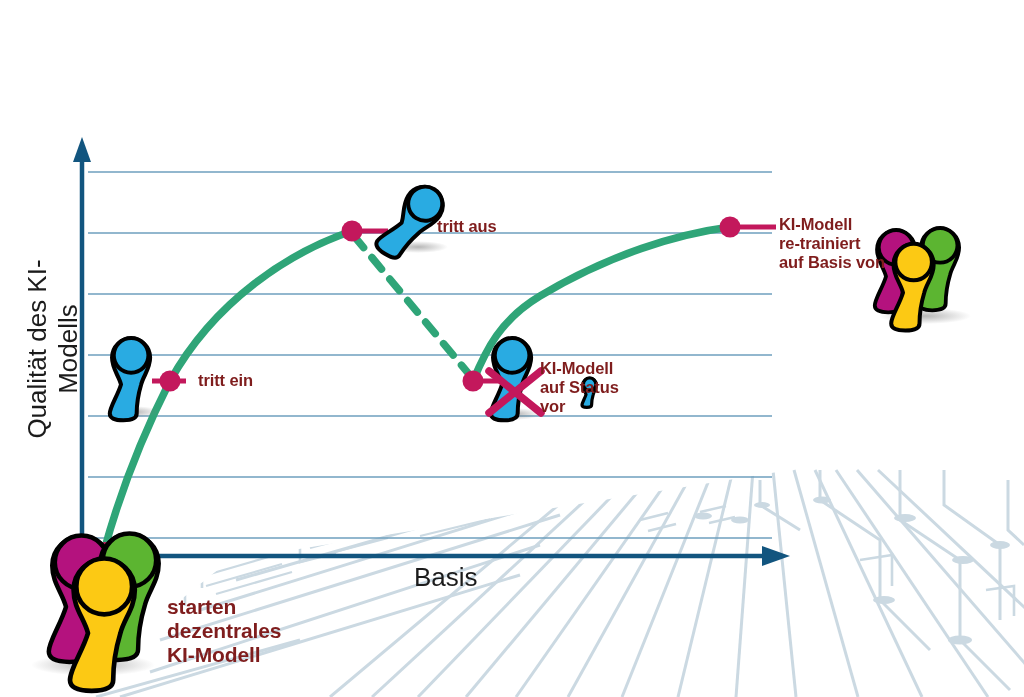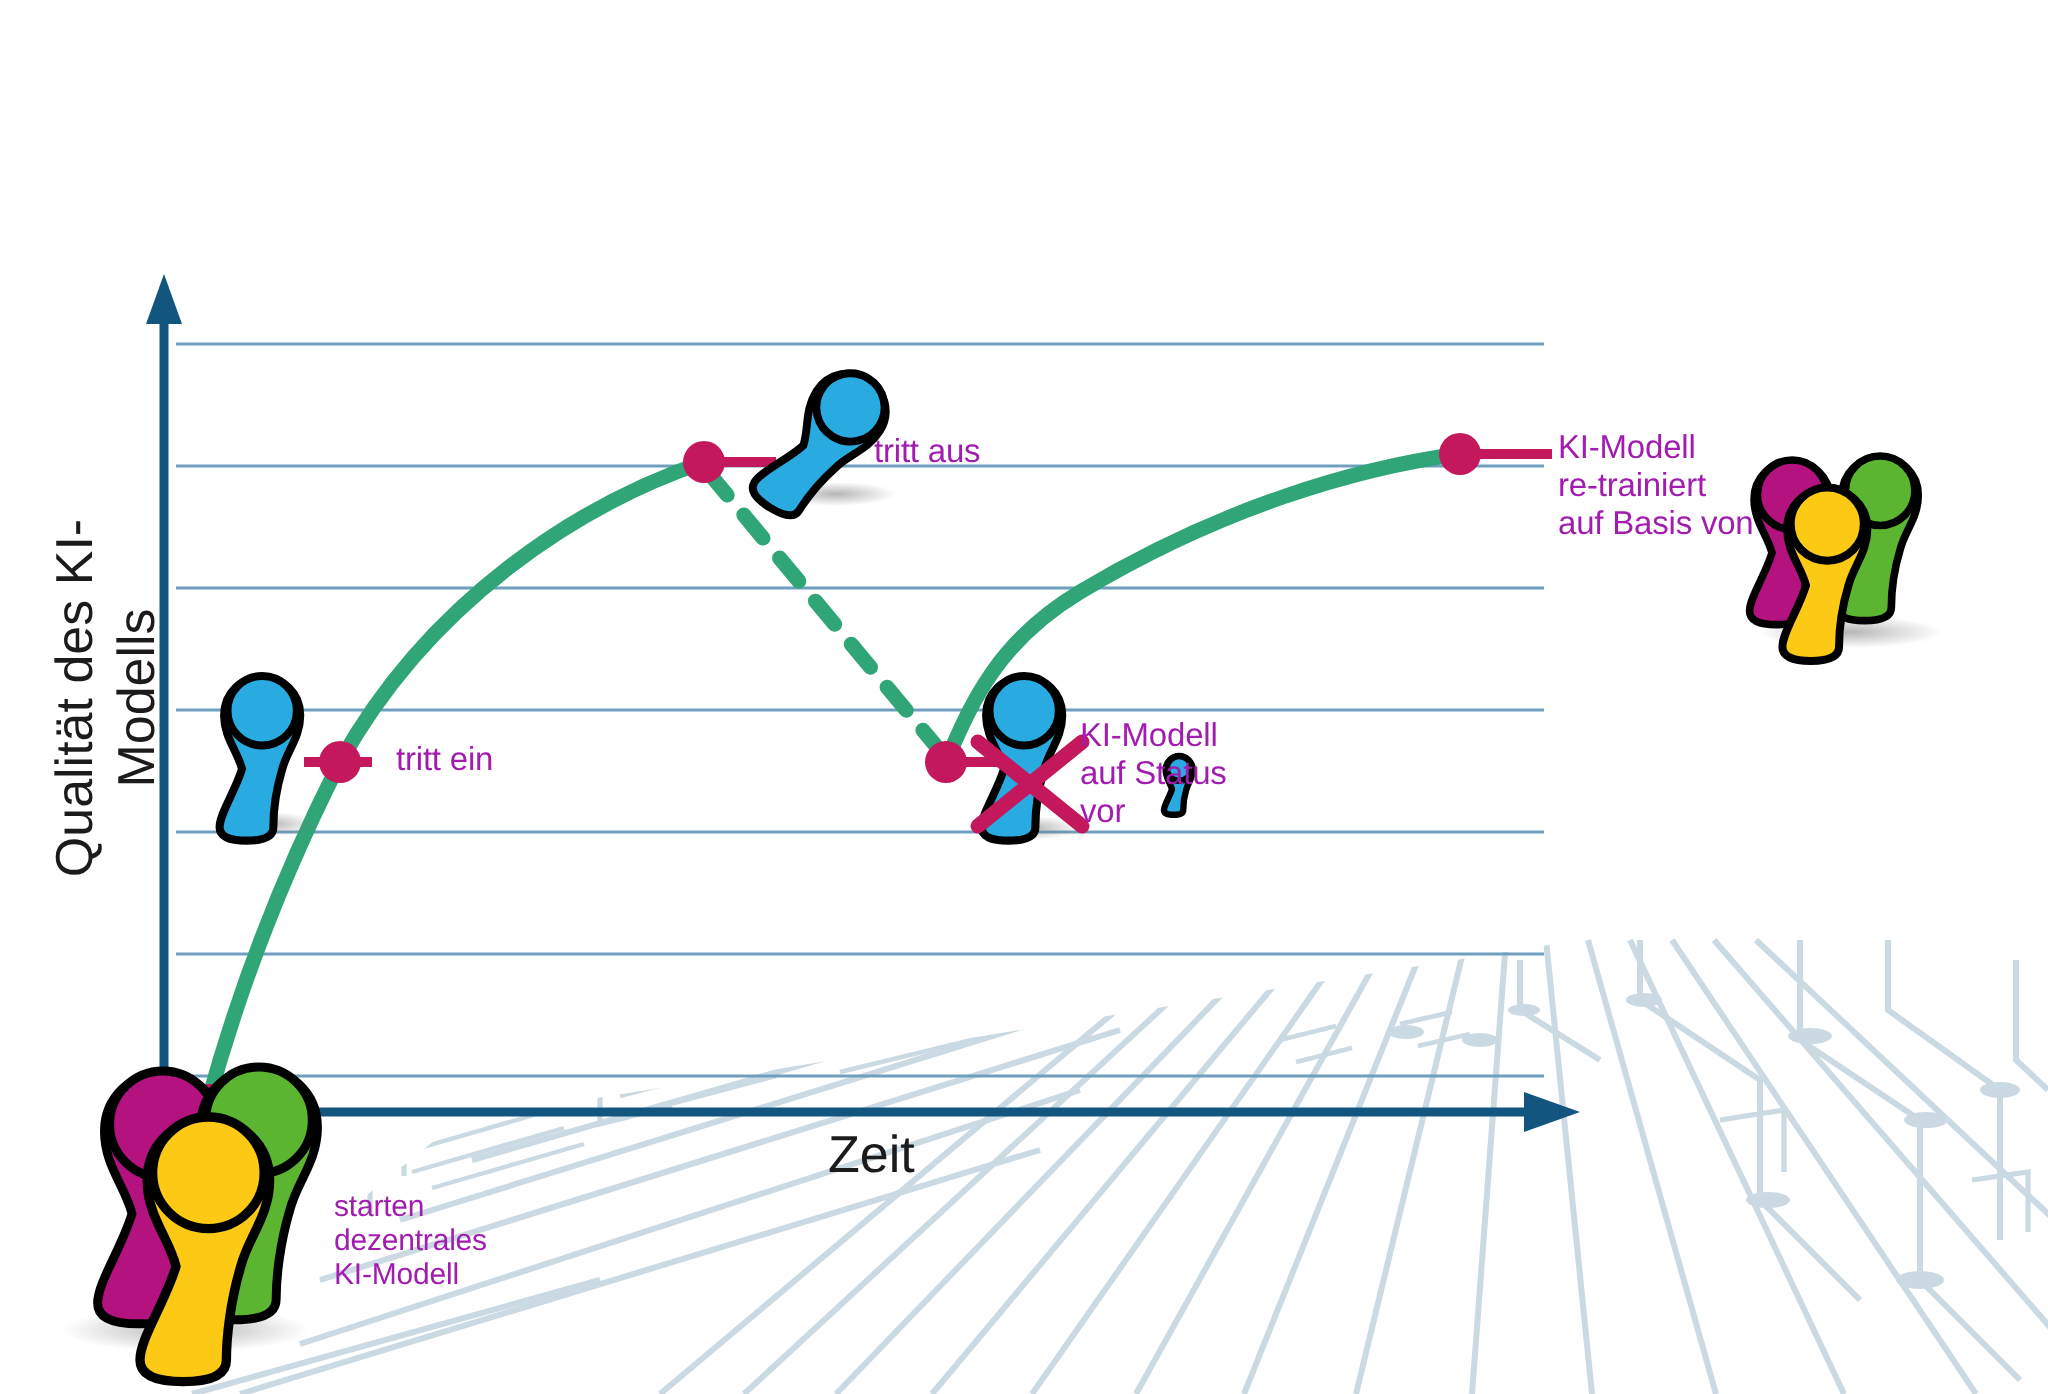--- a/index.html
+++ b/index.html
@@ -1,30 +1,30 @@
 <!DOCTYPE html>
 <html><head>
 <meta charset="utf-8">
 <style>
   html,body{margin:0;padding:0;background:#ffffff;}
   body{width:1024px;height:697px;overflow:hidden;
        font-family:"Liberation Sans","DejaVu Sans",sans-serif;}
   #stage{position:relative;width:1024px;height:697px;background:#ffffff;}
   #stage svg.layer{position:absolute;left:0;top:0;width:1024px;height:697px;}
-  .lbl{position:absolute;color:#a21caf;font-weight:normal;line-height:1.14;
+  .lbl{position:absolute;color:#7f1d1d;font-weight:bold;line-height:1.14;
        letter-spacing:-0.1px;white-space:pre-line;}
   .axisname{position:absolute;color:#1b1b1b;font-weight:normal;}
   #ylabel{left:-77px;top:318px;width:260px;text-align:center;font-size:26px;
           transform:rotate(-90deg);transform-origin:50% 50%;}
   #xlabel{left:414px;top:562px;font-size:26px;}
   #lbl-tritt-ein{left:182px;top:371px;font-size:16.5px;margin-left:16px;}
   #lbl-tritt-aus{left:437px;top:217px;font-size:16.5px;}
   #lbl-status{left:540px;top:359px;font-size:16.5px;}
   #lbl-retrain{left:779px;top:215px;font-size:16.5px;}
-  #lbl-starten{left:167px;top:595px;font-size:15px;}
+  #lbl-starten{left:167px;top:595px;font-size:21px;}
 </style>
 </head>
 <body>
 
 <div id="stage">
 
   <svg class="layer" viewBox="0 0 1024 697" preserveAspectRatio="none">
     <defs>
       <clipPath id="floorclip">
         <polygon points="1024,430 1024,697 60,697 230,560 790,470"></polygon>
@@ -257,21 +257,21 @@
       <g transform="translate(903,288) scale(1.18)" stroke="#000" stroke-width="3.4" stroke-linejoin="round">
         <path d="M0,4 C-2,-4 -8,-10 -8,-20 C-8,-30 0,-37 9,-37 C18,-37 26,-30 26,-20
                  C26,-10 20,-4 18,4 C15,14 14,24 14,30 C14,34 10,36 2,36
                  C-6,36 -10,34 -10,30 C-10,24 -3,14 0,4 Z" fill="#FCC914"></path>
         <circle cx="9" cy="-22" r="15.5" fill="#FCC914"></circle>
       </g>
     </g>
   </svg>
 
   <div class="axisname" id="ylabel">Qualität des KI-Modells</div>
-  <div class="axisname" id="xlabel">Zeit</div>
+  <div class="axisname" id="xlabel">Basis</div>
 
   <div class="lbl" id="lbl-tritt-ein">tritt ein</div>
 
   <div class="lbl" id="lbl-tritt-aus">tritt aus</div>
 
   <div class="lbl" id="lbl-status">KI-Modell
 auf Status
 vor</div>
 
   <div class="lbl" id="lbl-retrain">KI-Modell

